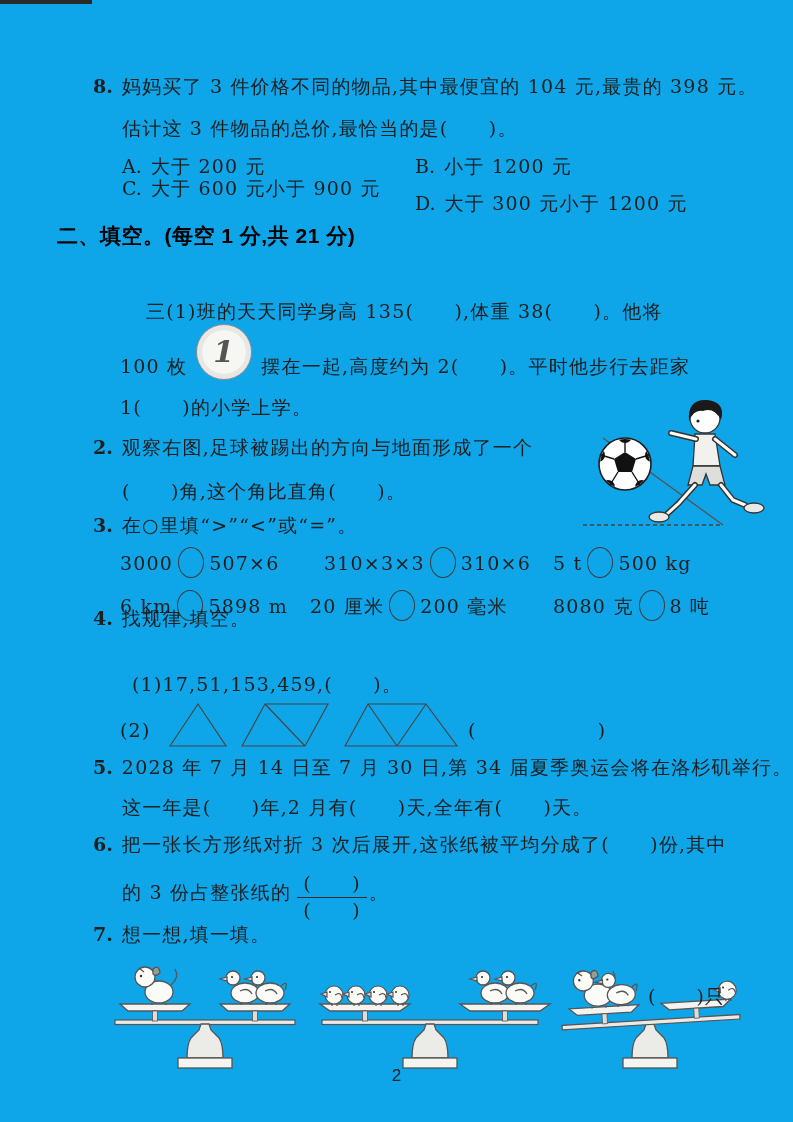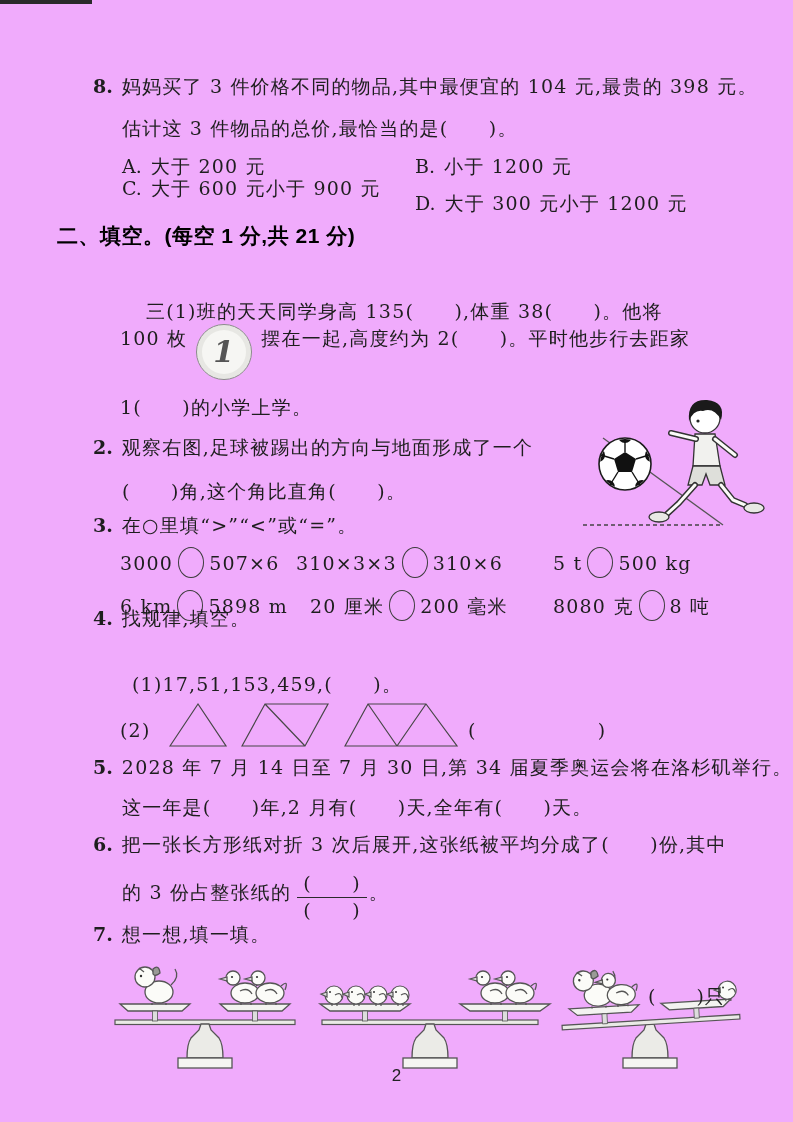--- a/index.html
+++ b/index.html
@@ -1,25 +1,25 @@
 <!DOCTYPE html>
 <html><head>
 <meta charset="utf-8">
 <style>
   html,body{margin:0;padding:0;background:#d8d8d8;}
-  .page{position:relative;width:793px;height:1122px;background:#f0abfc;overflow:hidden;
+  .page{position:relative;width:793px;height:1122px;background:#0ea5e9;overflow:hidden;
         font-family:"DejaVu Serif","Liberation Serif",serif;color:#1e1e1e;}
   .topline{position:absolute;left:0;top:0;width:92px;height:4px;background:#2a2a2a;}
   .line{position:absolute;font-size:19px;letter-spacing:1.2px;white-space:nowrap;line-height:28px;}
   .qnum{font-weight:bold;margin-right:9px;letter-spacing:0;}
   .sec{position:absolute;font-family:"Liberation Sans","DejaVu Sans",sans-serif;
        font-weight:bold;font-size:21px;letter-spacing:.5px;color:#000;}
   .cmp{display:inline-block;width:24px;height:29px;border:1.4px solid #3c3c3c;border-radius:50%;
        vertical-align:-8px;margin:0 5px;background:transparent;}
-  .coinrow{display:flex;align-items:flex-start;}
+  .coinrow{display:flex;align-items:flex-end;}
   .coin{display:inline-flex;align-items:center;justify-content:center;width:54px;height:54px;
         border-radius:50%;border:1.6px solid #8a8a8a;background:#f6f6f3;
         box-shadow:inset 0 0 0 5px #e7e7e3;margin:0 9px;font-size:30px;font-style:italic;color:#555;}
   .frac{display:inline-block;text-align:center;vertical-align:-18px;margin:0 2px 0 6px;line-height:1.25;}
   .frac .num{display:block;border-bottom:1.6px solid #2a2a2a;padding:0 6px 1px;}
   .frac .den{display:block;padding:1px 6px 0;}
   .footer{position:absolute;left:0;top:1066px;width:100%;text-align:center;
           font-family:"Liberation Sans",sans-serif;font-size:17px;color:#222;}
   svg{display:block;}
   .abs{position:absolute;}
@@ -105,21 +105,21 @@
       <ellipse cx="179" cy="120" rx="10" ry="5" fill="#e8e8e4"></ellipse>
     </g>
   </svg>
 
   <div class="line" style="left:93px;top:511px">
     <span class="qnum">3.</span><span>在○里填“&gt;”“&lt;”或“=”。</span>
   </div>
   <div class="line" style="left:120px;top:547px">
     <span>3000</span><span class="cmp"></span><span>507×6</span>
   </div>
-  <div class="line" style="left:296px;top:547px">
+  <div class="line" style="left:324px;top:547px">
     <span>310×3×3</span><span class="cmp"></span><span>310×6</span>
   </div>
   <div class="line" style="left:553px;top:547px">
     <span>5 t</span><span class="cmp"></span><span>500 kg</span>
   </div>
   <div class="line" style="left:120px;top:590px">
     <span>6 km</span><span class="cmp"></span><span>5898 m</span>
   </div>
   <div class="line" style="left:310px;top:590px">
     <span>20 厘米</span><span class="cmp"></span><span>200 毫米</span>

